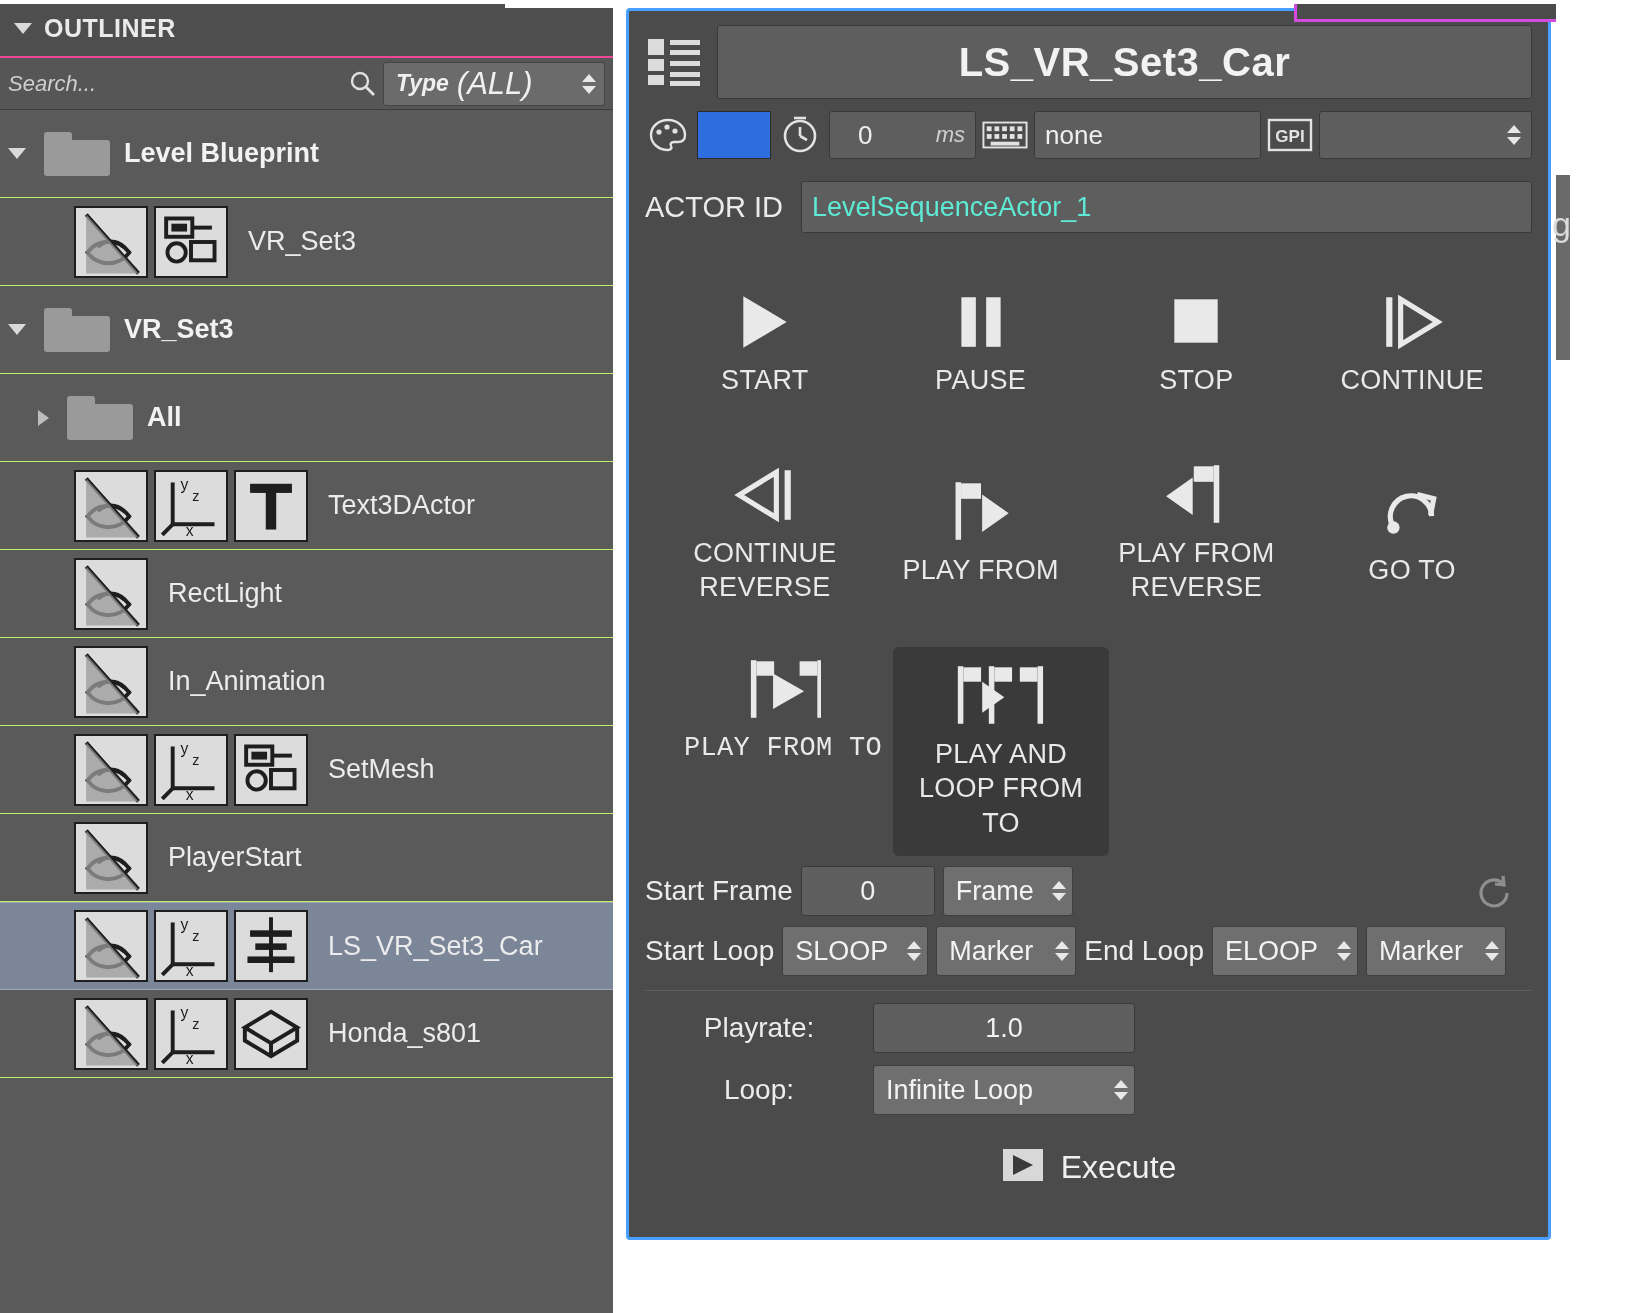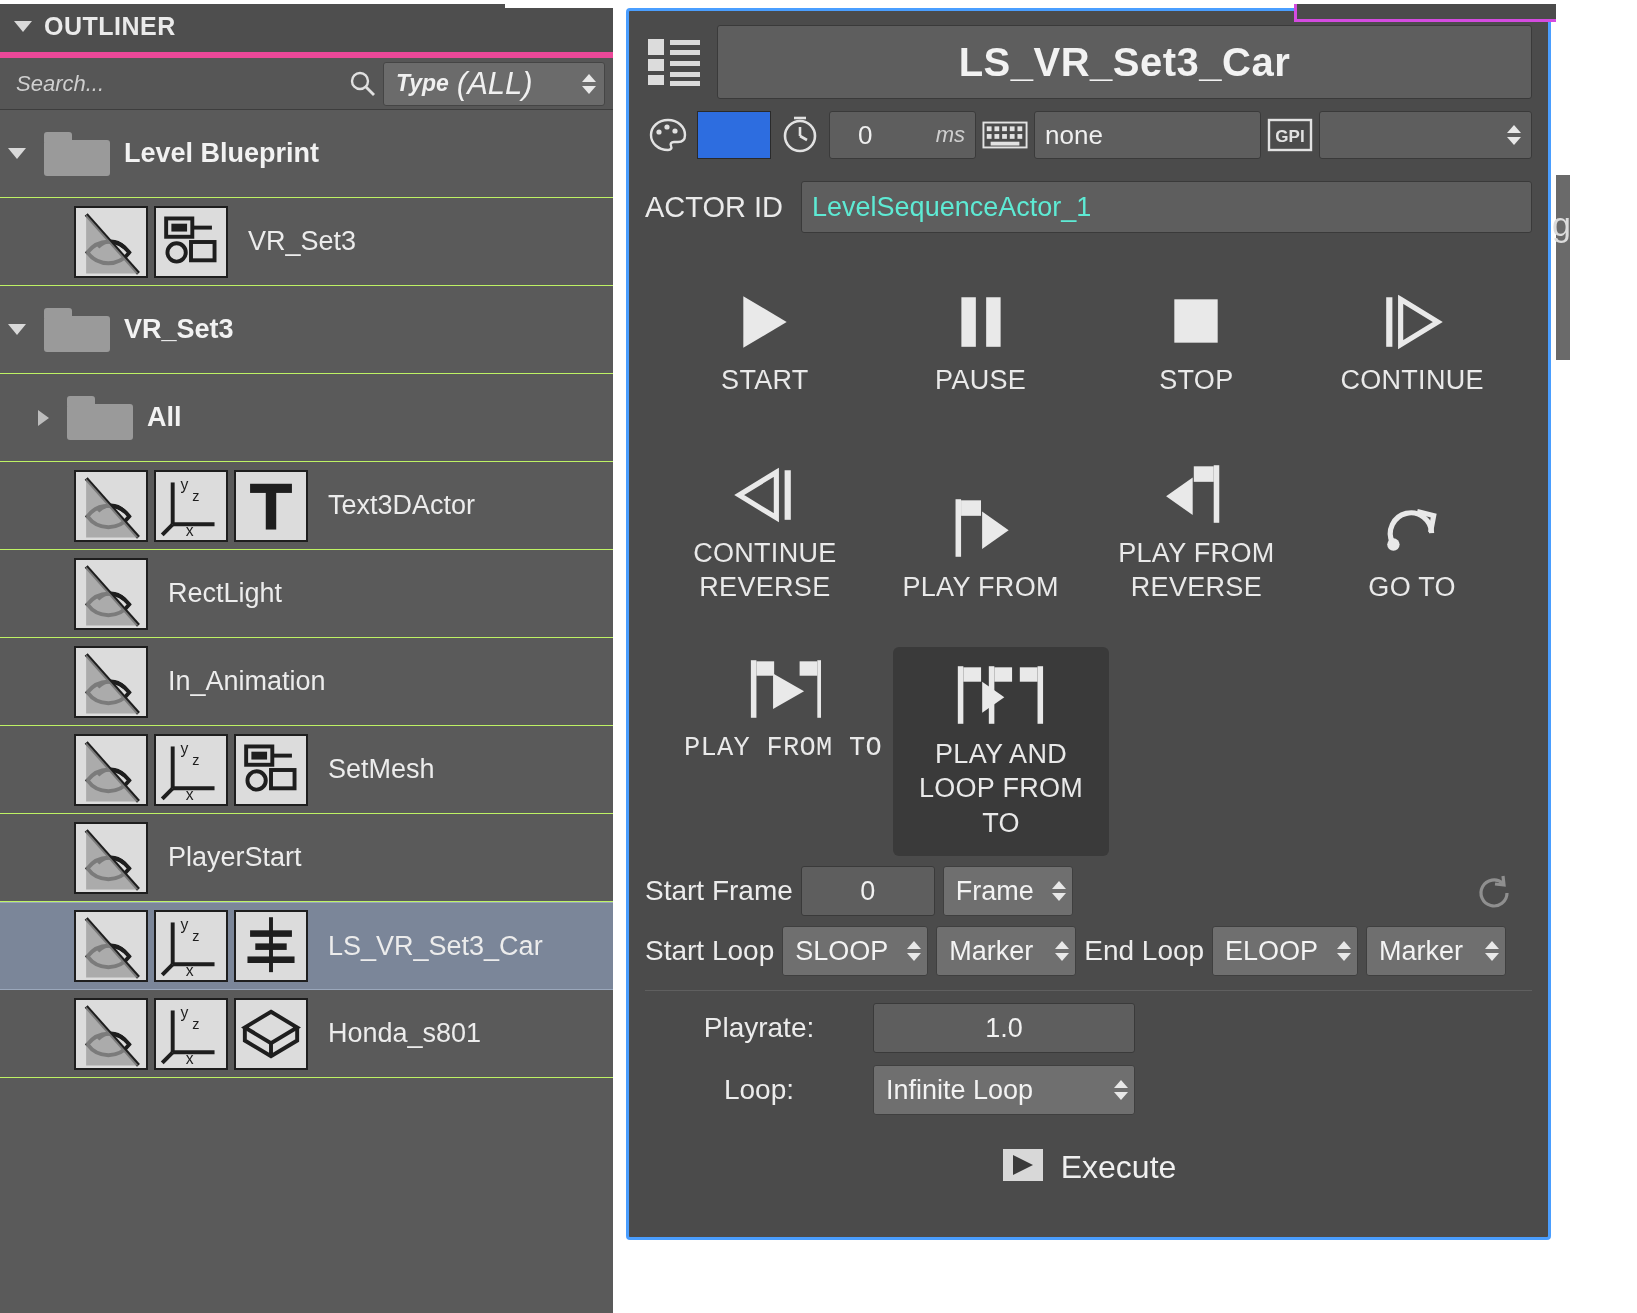--- a/index.html
+++ b/index.html
@@ -23,21 +23,21 @@
     background: #5a5a5a;
     color: #e6e6e6;
     box-sizing: border-box;
   }
   #outliner-header {
     height: 58px;
     display: flex;
     align-items: center;
     padding-left: 14px;
     background: #4e4e4e;
-    border-bottom: 6px solid #ec4899;
+    border-bottom: 2px solid #ec4899;
     box-sizing: border-box;
   }
   .disc-tri {
     width: 0; height: 0;
     border-left: 9px solid transparent;
     border-right: 9px solid transparent;
     border-top: 11px solid #d9d9d9;
     margin-right: 12px;
   }
   .disc-tri.right {
@@ -63,21 +63,21 @@
   }
   #search-input {
     flex: 1;
     background: transparent;
     border: none;
     outline: none;
     color: #d2d2d2;
     font-style: italic;
     font-size: 22px;
     font-family: "Liberation Sans", sans-serif;
-    padding-left: 16px;
+    padding-left: 8px;
   }
   #search-input::placeholder { color: #cfcfcf; font-style: italic; }
   #search-icon {
     width: 40px;
     display: flex; align-items: center; justify-content: center;
     color: #dadada;
   }
   #type-filter {
     width: 222px;
     height: 44px;
@@ -308,21 +308,21 @@
     margin-bottom: 10px;
   }
   .tbtn .cap {
     font-size: 27px;
     color: #e9e9e9;
     text-align: center;
     line-height: 1.28;
     letter-spacing: 0.3px;
   }
 
-  #row3 { margin-top: 46px; align-items: flex-end; }
+  #row3 { margin-top: 46px; align-items: center; }
   #row4 { margin-top: 34px; align-items: flex-start; }
 
   #reload-icon {
     position: absolute;
     right: 34px; top: 862px;
     width: 40px; height: 40px;
     color: #8f8f8f;
   }
 
   .field-row {

